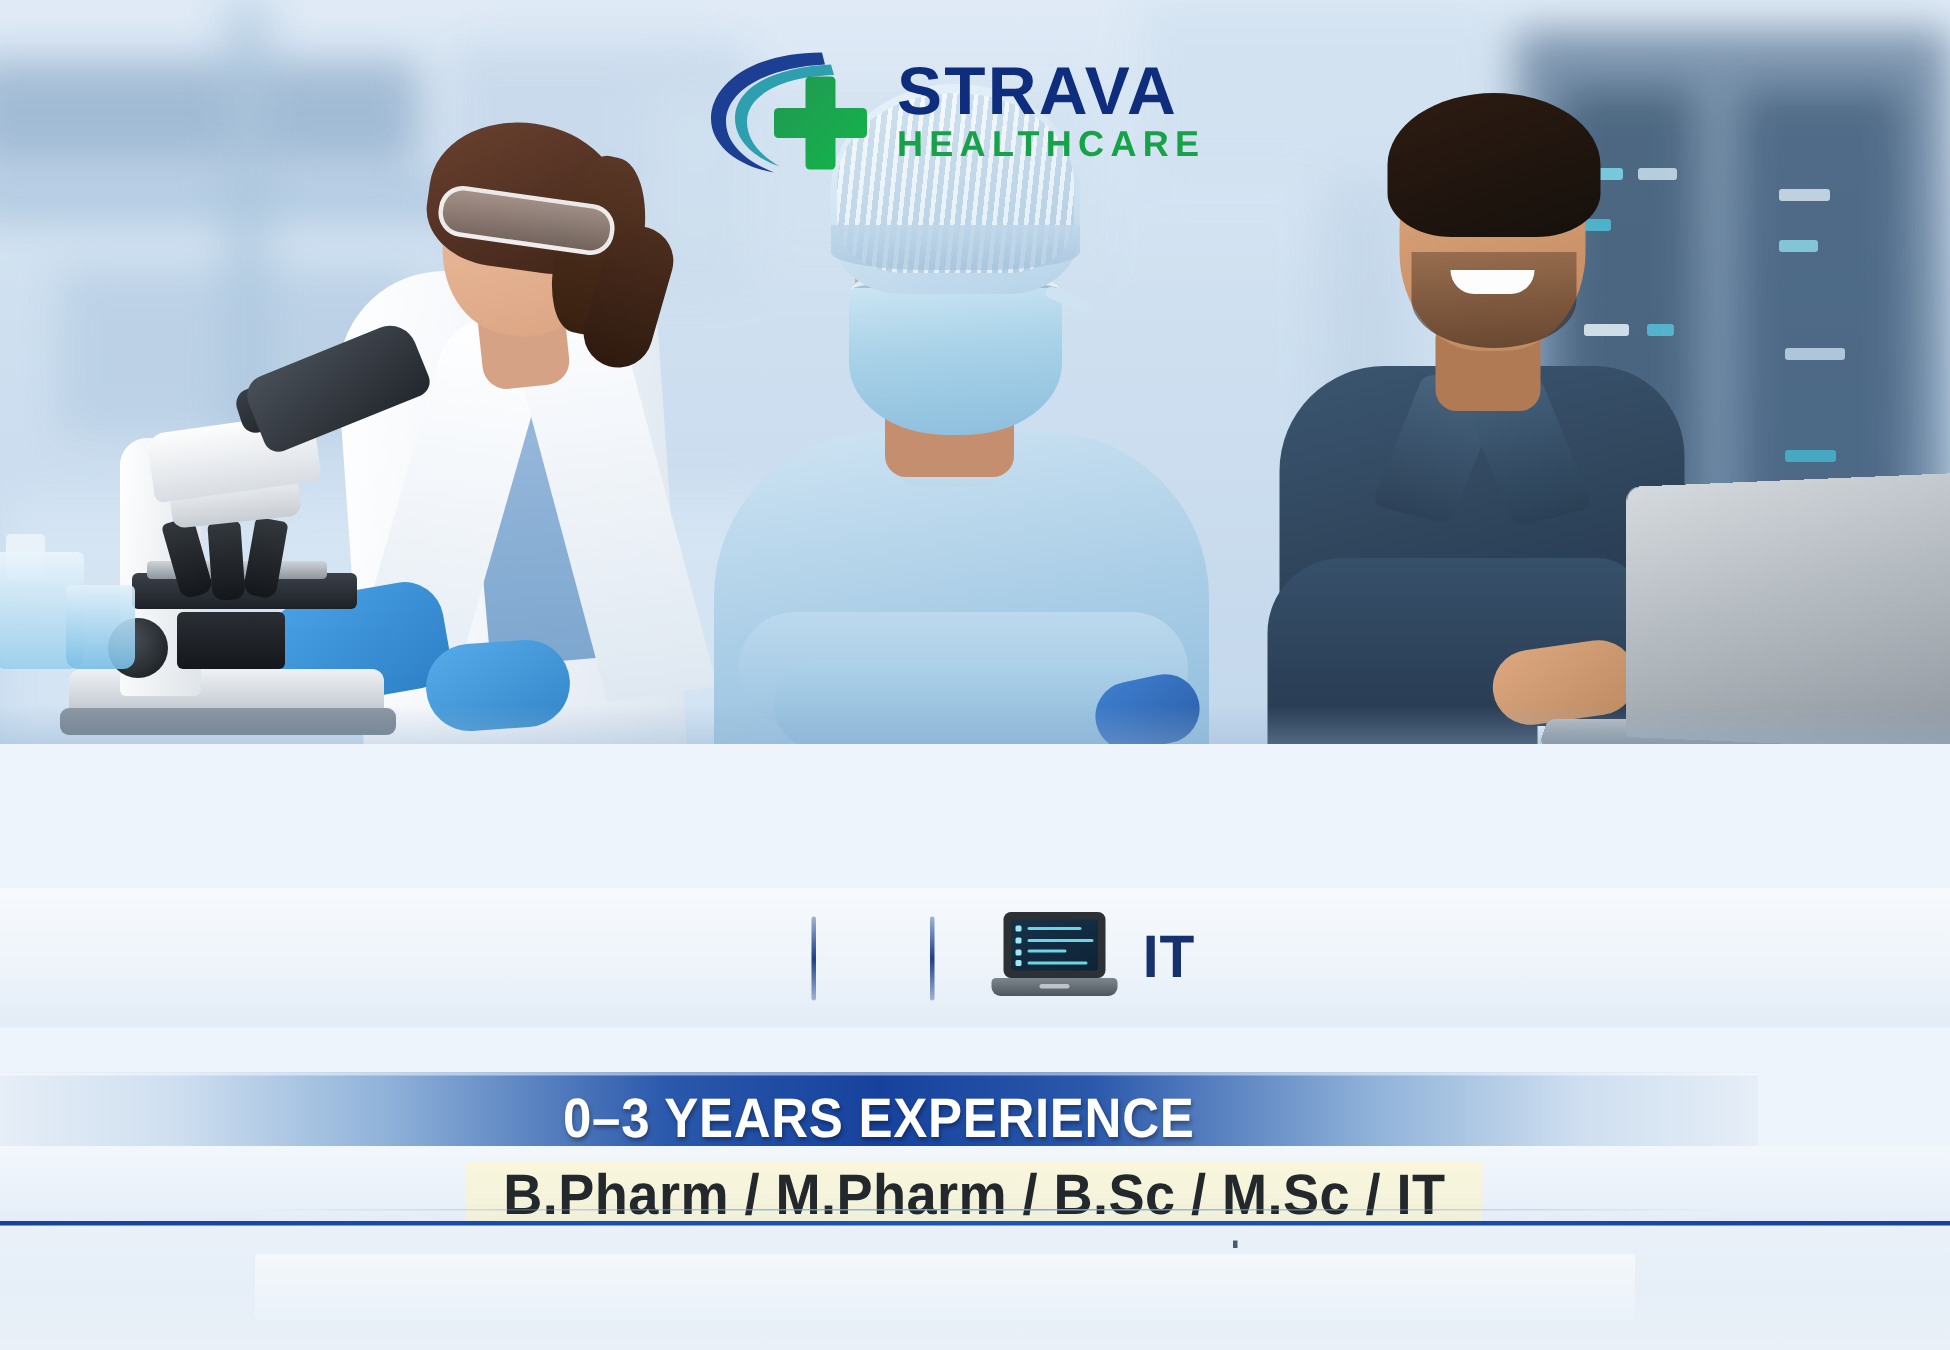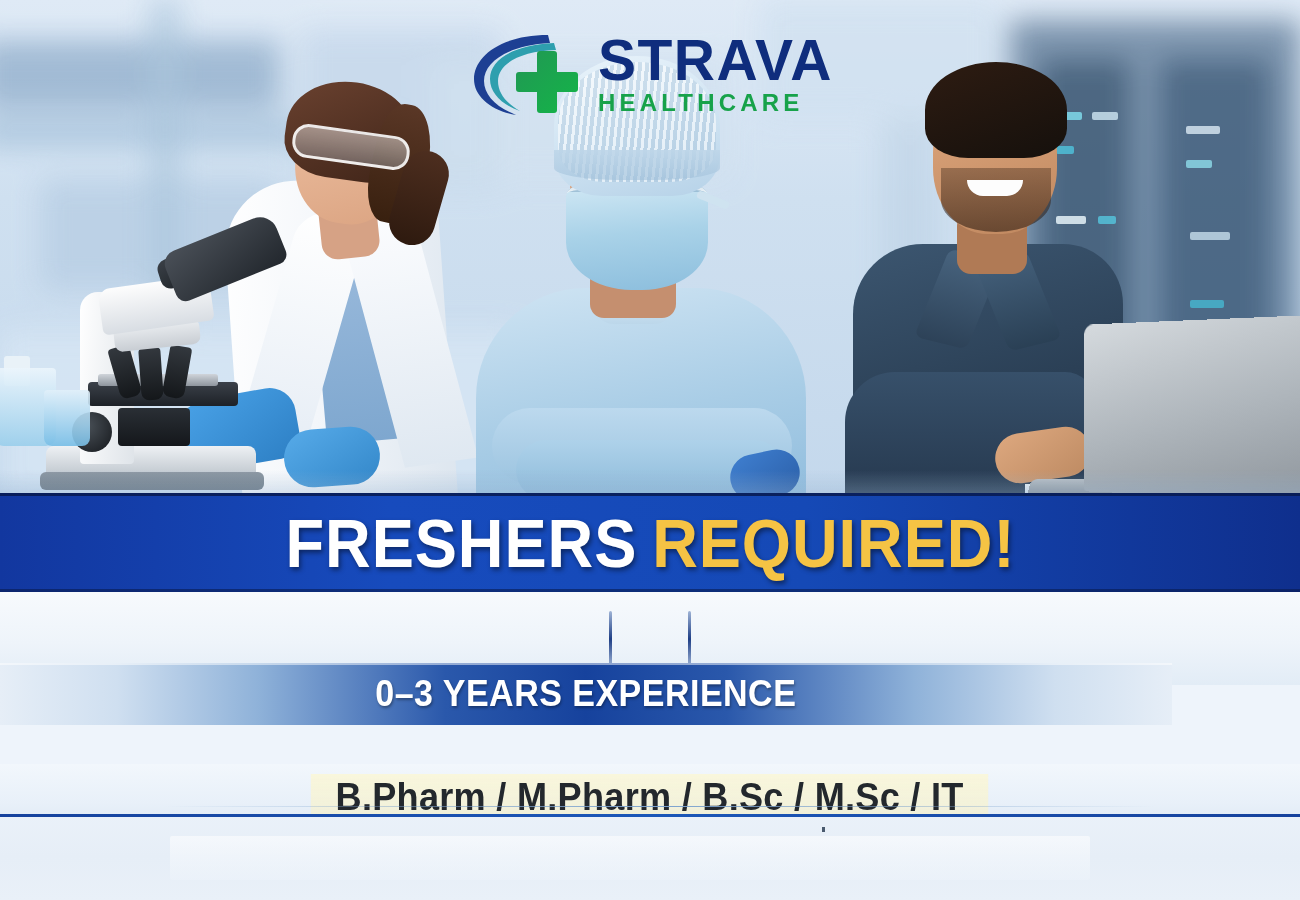--- a/index.html
+++ b/index.html
@@ -274,21 +274,21 @@
     border-radius:2px; position:relative; overflow:hidden; }
   .lt-line{ position:absolute; height:2px; border-radius:1px; background:#6fd3e6; }
   .lt-dot{ position:absolute; width:4px; height:4px; border-radius:1px; background:#9fe7f3; }
   .lt-base{ position:absolute; left:0; top:44px; width:84px; height:12px;
     background:linear-gradient(180deg,#7d858d,#4e565e); border-radius:3px 3px 6px 6px; }
   .lt-notch{ position:absolute; left:32px; top:48px; width:20px; height:3px;
     background:#bcc3ca; border-radius:2px; }
 
   
   .exp-bar{
-    position:absolute; left:0; top:663px; width:1172px; height:62px;
+    position:absolute; left:0; top:715px; width:1172px; height:62px;
     background:linear-gradient(90deg,
       #e6eef7 0%, #cfdff0 10%, #8fb2d9 22%, #2a58ab 38%,
       #16429d 50%, #2a58ab 62%, #8fb2d9 78%, #cfdff0 90%, #e6eef7 100%);
     display:flex; align-items:center; justify-content:center;
     box-shadow:inset 0 2px 0 rgba(255,255,255,.5);
   }
   .exp-text{
     font-size:37px; font-weight:bold; color:#ffffff; letter-spacing:.5px;
     font-family:"Liberation Sans", sans-serif; transform:scaleX(.92);
     text-shadow:1px 2px 3px rgba(0,0,0,.35);
@@ -327,21 +327,21 @@
   .logo{ position:absolute; left:470px; top:26px; width:370px; height:96px;
     display:flex; align-items:center; }
   .logo-swoosh{ position:relative; width:124px; height:90px; flex:0 0 auto; }
   .logo-cross{ position:absolute; left:46px; top:22px; width:62px; height:62px; }
   .logo-cross::before, .logo-cross::after{
     content:""; position:absolute; background:linear-gradient(135deg,#1f9c52,#16b04a);
     border-radius:3px; }
   .logo-cross::before{ left:21px; top:0; width:20px; height:62px; }
   .logo-cross::after{ left:0; top:21px; width:62px; height:20px; }
   .logo-words{ display:flex; flex-direction:column; justify-content:center; margin-left:4px; }
-  .logo-strava{ font-size:57px; font-weight:bold; color:#0f2d7d; letter-spacing:1.5px;
+  .logo-strava{ font-size:45px; font-weight:bold; color:#0f2d7d; letter-spacing:1.5px;
     line-height:.98; font-family:"Liberation Sans", sans-serif; }
   .logo-health{ font-size:24px; font-weight:bold; color:#17a24a; letter-spacing:4.2px;
     line-height:1; margin-top:2px; font-family:"Liberation Sans", sans-serif; }
 
   .band-shadow{ position:absolute; left:0; top:470px; width:1300px; height:26px;
     background:linear-gradient(180deg,rgba(190,210,230,0),rgba(150,180,210,.38)); }
 </style>
 </head>
 <body>
 
@@ -470,34 +470,48 @@
         </svg>
         <div class="logo-cross"></div>
       </div>
       <div class="logo-words">
         <div class="logo-strava">STRAVA</div>
         <div class="logo-health">HEALTHCARE</div>
       </div>
     </div>
   </div>
 
-  <div class="headline">
-    <div class="headline-text">
-      <span class="hl-white">FRESHERS</span><span class="hl-gold">REQUIRED!</span>
-    </div>
-  </div>
 
   <div class="dept-row">
 
 
     <div class="dept-div"></div>
 
 
     <div class="dept-div"></div>
 
+    <div class="dept">
+      <div class="ico-laptop">
+        <div class="lt-screen">
+          <div class="lt-inner">
+            <i class="lt-dot" style="left:3px;top:4px;"></i>
+            <i class="lt-line" style="left:11px;top:5px;width:36px;"></i>
+            <i class="lt-dot" style="left:3px;top:12px;"></i>
+            <i class="lt-line" style="left:11px;top:13px;width:44px;"></i>
+            <i class="lt-line" style="left:11px;top:20px;width:26px;"></i>
+            <i class="lt-dot" style="left:3px;top:20px;"></i>
+            <i class="lt-dot" style="left:3px;top:27px;"></i>
+            <i class="lt-line" style="left:11px;top:28px;width:40px;"></i>
+          </div>
+        </div>
+        <div class="lt-base"></div>
+        <div class="lt-notch"></div>
+      </div>
+      <div class="dept-label">IT</div>
+    </div>
   </div>
 
   <div class="exp-bar">
     <div class="exp-text">0–3 YEARS EXPERIENCE</div>
   </div>
 
   <div class="qual-row">
     <div class="qual-text">B.Pharm / M.Pharm / B.Sc / M.Sc / IT</div>
   </div>
 

